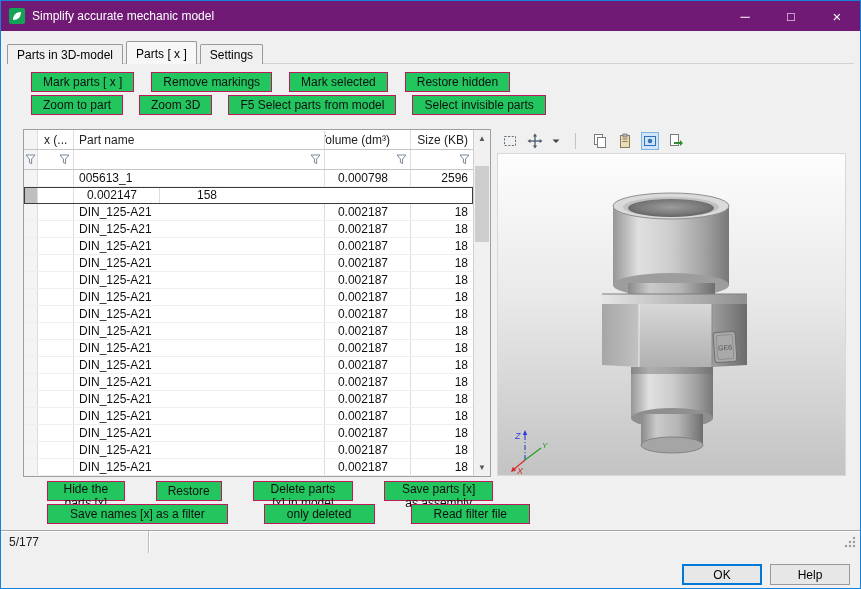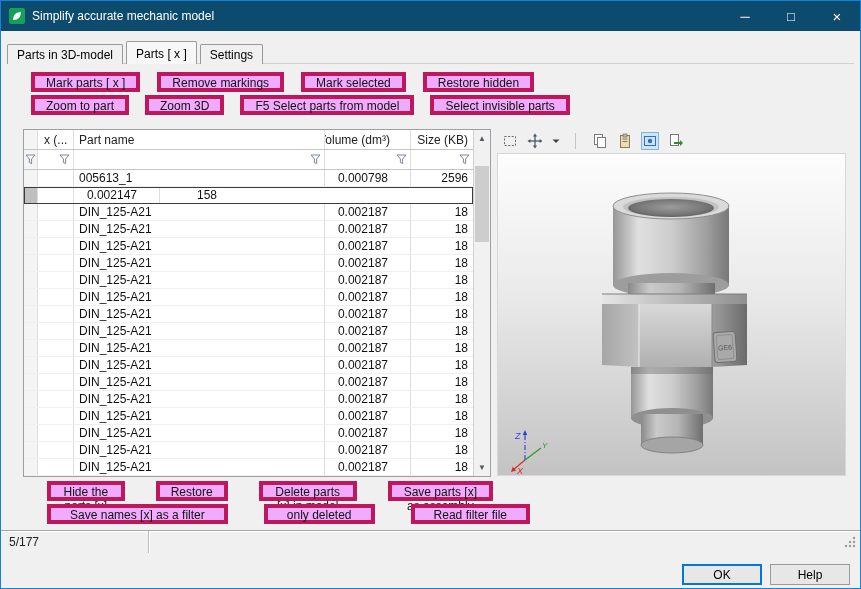--- a/index.html
+++ b/index.html
@@ -1,42 +1,42 @@
 <!DOCTYPE html>
 <html><head>
 <meta charset="utf-8">
 <style>
   * { margin:0; padding:0; box-sizing:border-box; }
   body { background:#555; font-family:"Liberation Sans", sans-serif; }
   .window { position:relative; width:861px; height:589px; background:#f0f0f0;
             border:1px solid #1581d8; overflow:hidden; }
 
   
-  .titlebar { position:absolute; left:0; top:0; right:0; height:30px; background:#0c4a6e;
+  .titlebar { position:absolute; left:0; top:0; right:0; height:30px; background:#701a75;
               display:flex; align-items:center; color:#fff; }
   .app-icon { width:16px; height:16px; margin-left:8px; background:#14a356; border-radius:2px;
               display:flex; align-items:center; justify-content:center; }
   .app-icon svg { display:block; }
   .title-text { margin-left:7px; font-size:12px; }
   .win-controls { margin-left:auto; display:flex; height:30px; }
   .win-btn { width:46px; height:30px; display:flex; align-items:center; justify-content:center;
              font-size:13px; color:#fff; cursor:default; }
   .win-btn.close { font-size:15px; }
 
   
   .tabstrip { position:absolute; left:6px; top:40px; right:6px; height:23px;
               display:flex; align-items:flex-end; border-bottom:1px solid #d2d2d2; }
   .tab { font-family:"Liberation Sans", sans-serif; font-size:12px; background:#f0f0f0;
          border:1px solid #999; border-bottom:none; border-radius:2px 2px 0 0;
          padding:3px 9px 4px 9px; margin-right:3px; position:relative; top:1px; height:20px; }
   .tab.active { background:#f7f7f7; height:23px; padding-top:5px; top:1px; }
 
   
   .btn { font-family:"Liberation Sans", sans-serif; font-size:12px; height:20px;
-         background:#f0abfc; border:4px solid #be185d; padding:0 11px; color:#111; }
+         background:#22c55e; border:1px solid #be185d; padding:0 11px; color:#111; }
   .actions-row1 { position:absolute; left:30px; top:71px; display:flex; gap:17px; }
   .actions-row2 { position:absolute; left:30px; top:94px; display:flex; gap:16px; }
 
   
   .grid { position:absolute; left:22px; top:128px; width:468px; height:348px;
           background:#fff; border:1px solid #9aa0a6; }
   .grid-inner { position:absolute; left:0; top:0; right:17px; bottom:0; overflow:hidden;
                 display:flex; flex-direction:column; }
   .thead, .tfilter, .trow { display:flex; }
   .thead { height:21px; border-bottom:1px solid #c6c6c6; font-size:12px; color:#222; }

